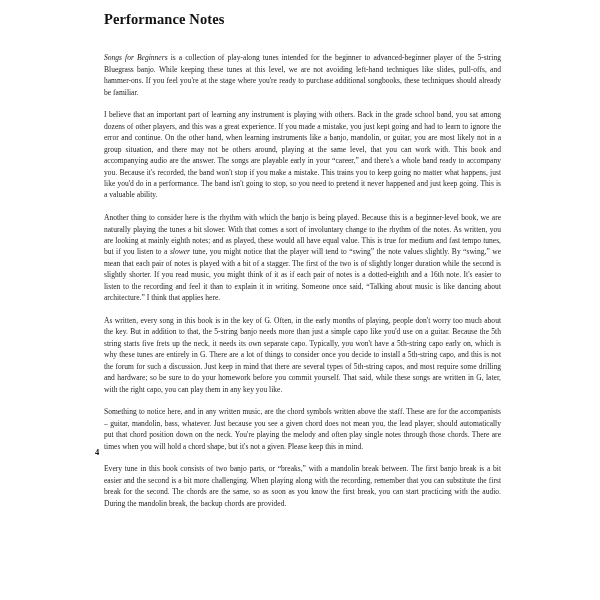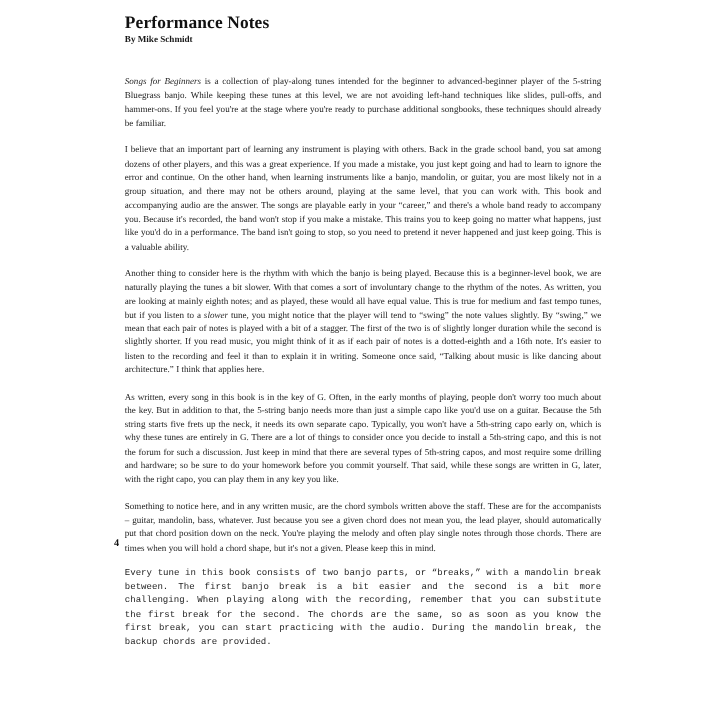--- a/index.html
+++ b/index.html
@@ -52,21 +52,20 @@
   p.para {
     font-size: 7.55px;
     line-height: 11.45px;
     text-align: justify;
     margin: 0 0 11.2px 0;
     color: #1d1d1d;
     word-spacing: 0.05px;
   }
   p.para:last-child {
     margin-bottom: 0;
-    font-family: Liberation Mono, monospace;
   }
   .it {
     font-style: italic;
   }
   .page-number {
     position: absolute;
     left: 95px;
     bottom: 18px;
     font-family: "Liberation Serif", "DejaVu Serif", serif;
     font-size: 8.5px;
@@ -77,21 +76,20 @@
 </style>
 </head>
 <body>
 
 <div class="page">
 
   <div class="content">
 
     <h1 class="doc-title">Performance Notes</h1>
 
-    <div class="doc-byline">By Mike Schmidt</div>
 
     <div class="body-copy">
       <p class="para"><span class="it">Songs for Beginners</span><span> is a collection of play-along tunes intended for the beginner to advanced-beginner player of the 5-string Bluegrass banjo. While keeping these tunes at this level, we are not avoiding left-hand techniques like slides, pull-offs, and hammer-ons. If you feel you're at the stage where you're ready to purchase additional songbooks, these techniques should already be familiar.</span></p>
       <p class="para"><span>I believe that an important part of learning any instrument is playing with others. Back in the grade school band, you sat among dozens of other players, and this was a great experience. If you made a mistake, you just kept going and had to learn to ignore the error and continue. On the other hand, when learning instruments like a banjo, mandolin, or guitar, you are most likely not in a group situation, and there may not be others around, playing at the same level, that you can work with. This book and accompanying audio are the answer. The songs are playable early in your “career,” and there's a whole band ready to accompany you. Because it's recorded, the band won't stop if you make a mistake. This trains you to keep going no matter what happens, just like you'd do in a performance. The band isn't going to stop, so you need to pretend it never happened and just keep going. This is a valuable ability.</span></p>
       <p class="para"><span>Another thing to consider here is the rhythm with which the banjo is being played. Because this is a beginner-level book, we are naturally playing the tunes a bit slower. With that comes a sort of involuntary change to the rhythm of the notes. As written, you are looking at mainly eighth notes; and as played, these would all have equal value. This is true for medium and fast tempo tunes, but if you listen to a </span><span class="it">slower</span><span> tune, you might notice that the player will tend to “swing” the note values slightly. By “swing,” we mean that each pair of notes is played with a bit of a stagger. The first of the two is of slightly longer duration while the second is slightly shorter. If you read music, you might think of it as if each pair of notes is a dotted-eighth and a 16th note. It's easier to listen to the recording and feel it than to explain it in writing. Someone once said, “Talking about music is like dancing about architecture.” I think that applies here.</span></p>
       <p class="para"><span>As written, every song in this book is in the key of G. Often, in the early months of playing, people don't worry too much about the key. But in addition to that, the 5-string banjo needs more than just a simple capo like you'd use on a guitar. Because the 5th string starts five frets up the neck, it needs its own separate capo. Typically, you won't have a 5th-string capo early on, which is why these tunes are entirely in G. There are a lot of things to consider once you decide to install a 5th-string capo, and this is not the forum for such a discussion. Just keep in mind that there are several types of 5th-string capos, and most require some drilling and hardware; so be sure to do your homework before you commit yourself. That said, while these songs are written in G, later, with the right capo, you can play them in any key you like.</span></p>
       <p class="para"><span>Something to notice here, and in any written music, are the chord symbols written above the staff. These are for the accompanists – guitar, mandolin, bass, whatever. Just because you see a given chord does not mean you, the lead player, should automatically put that chord position down on the neck. You're playing the melody and often play single notes through those chords. There are times when you will hold a chord shape, but it's not a given. Please keep this in mind.</span></p>
       <p class="para"><span>Every tune in this book consists of two banjo parts, or “breaks,” with a mandolin break between. The first banjo break is a bit easier and the second is a bit more challenging. When playing along with the recording, remember that you can substitute the first break for the second. The chords are the same, so as soon as you know the first break, you can start practicing with the audio. During the mandolin break, the backup chords are provided.</span></p>
     </div>
 

